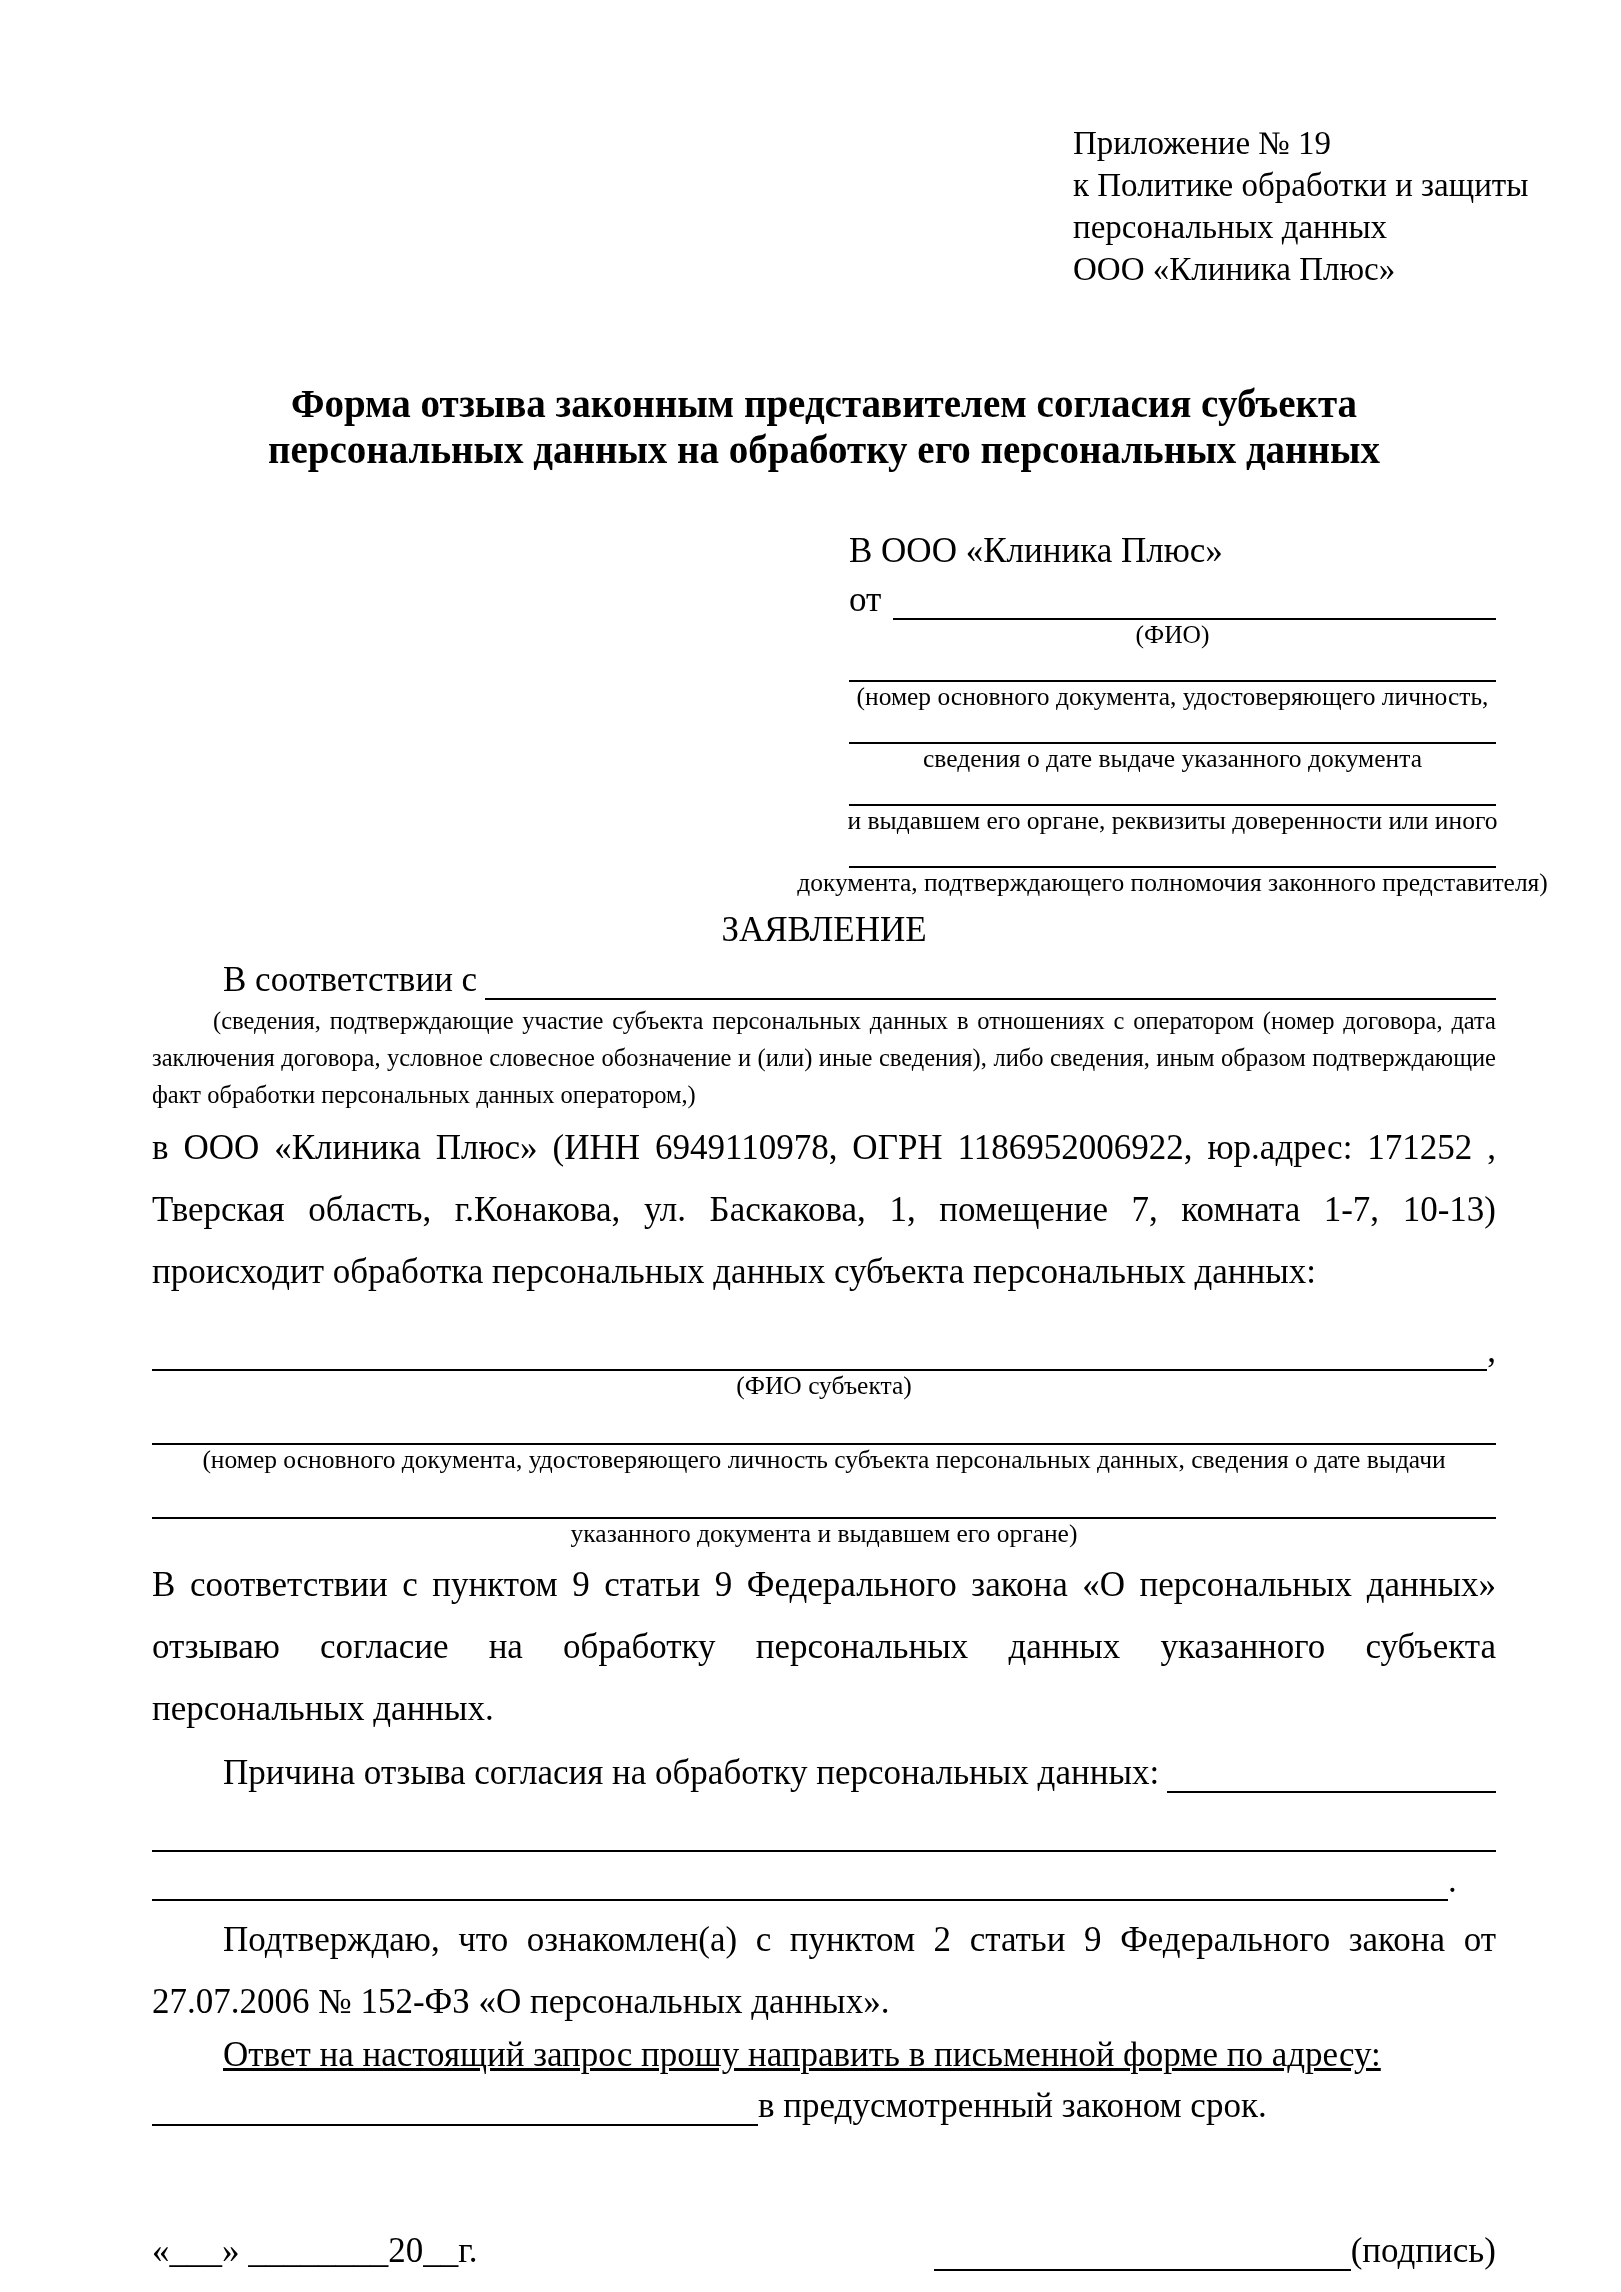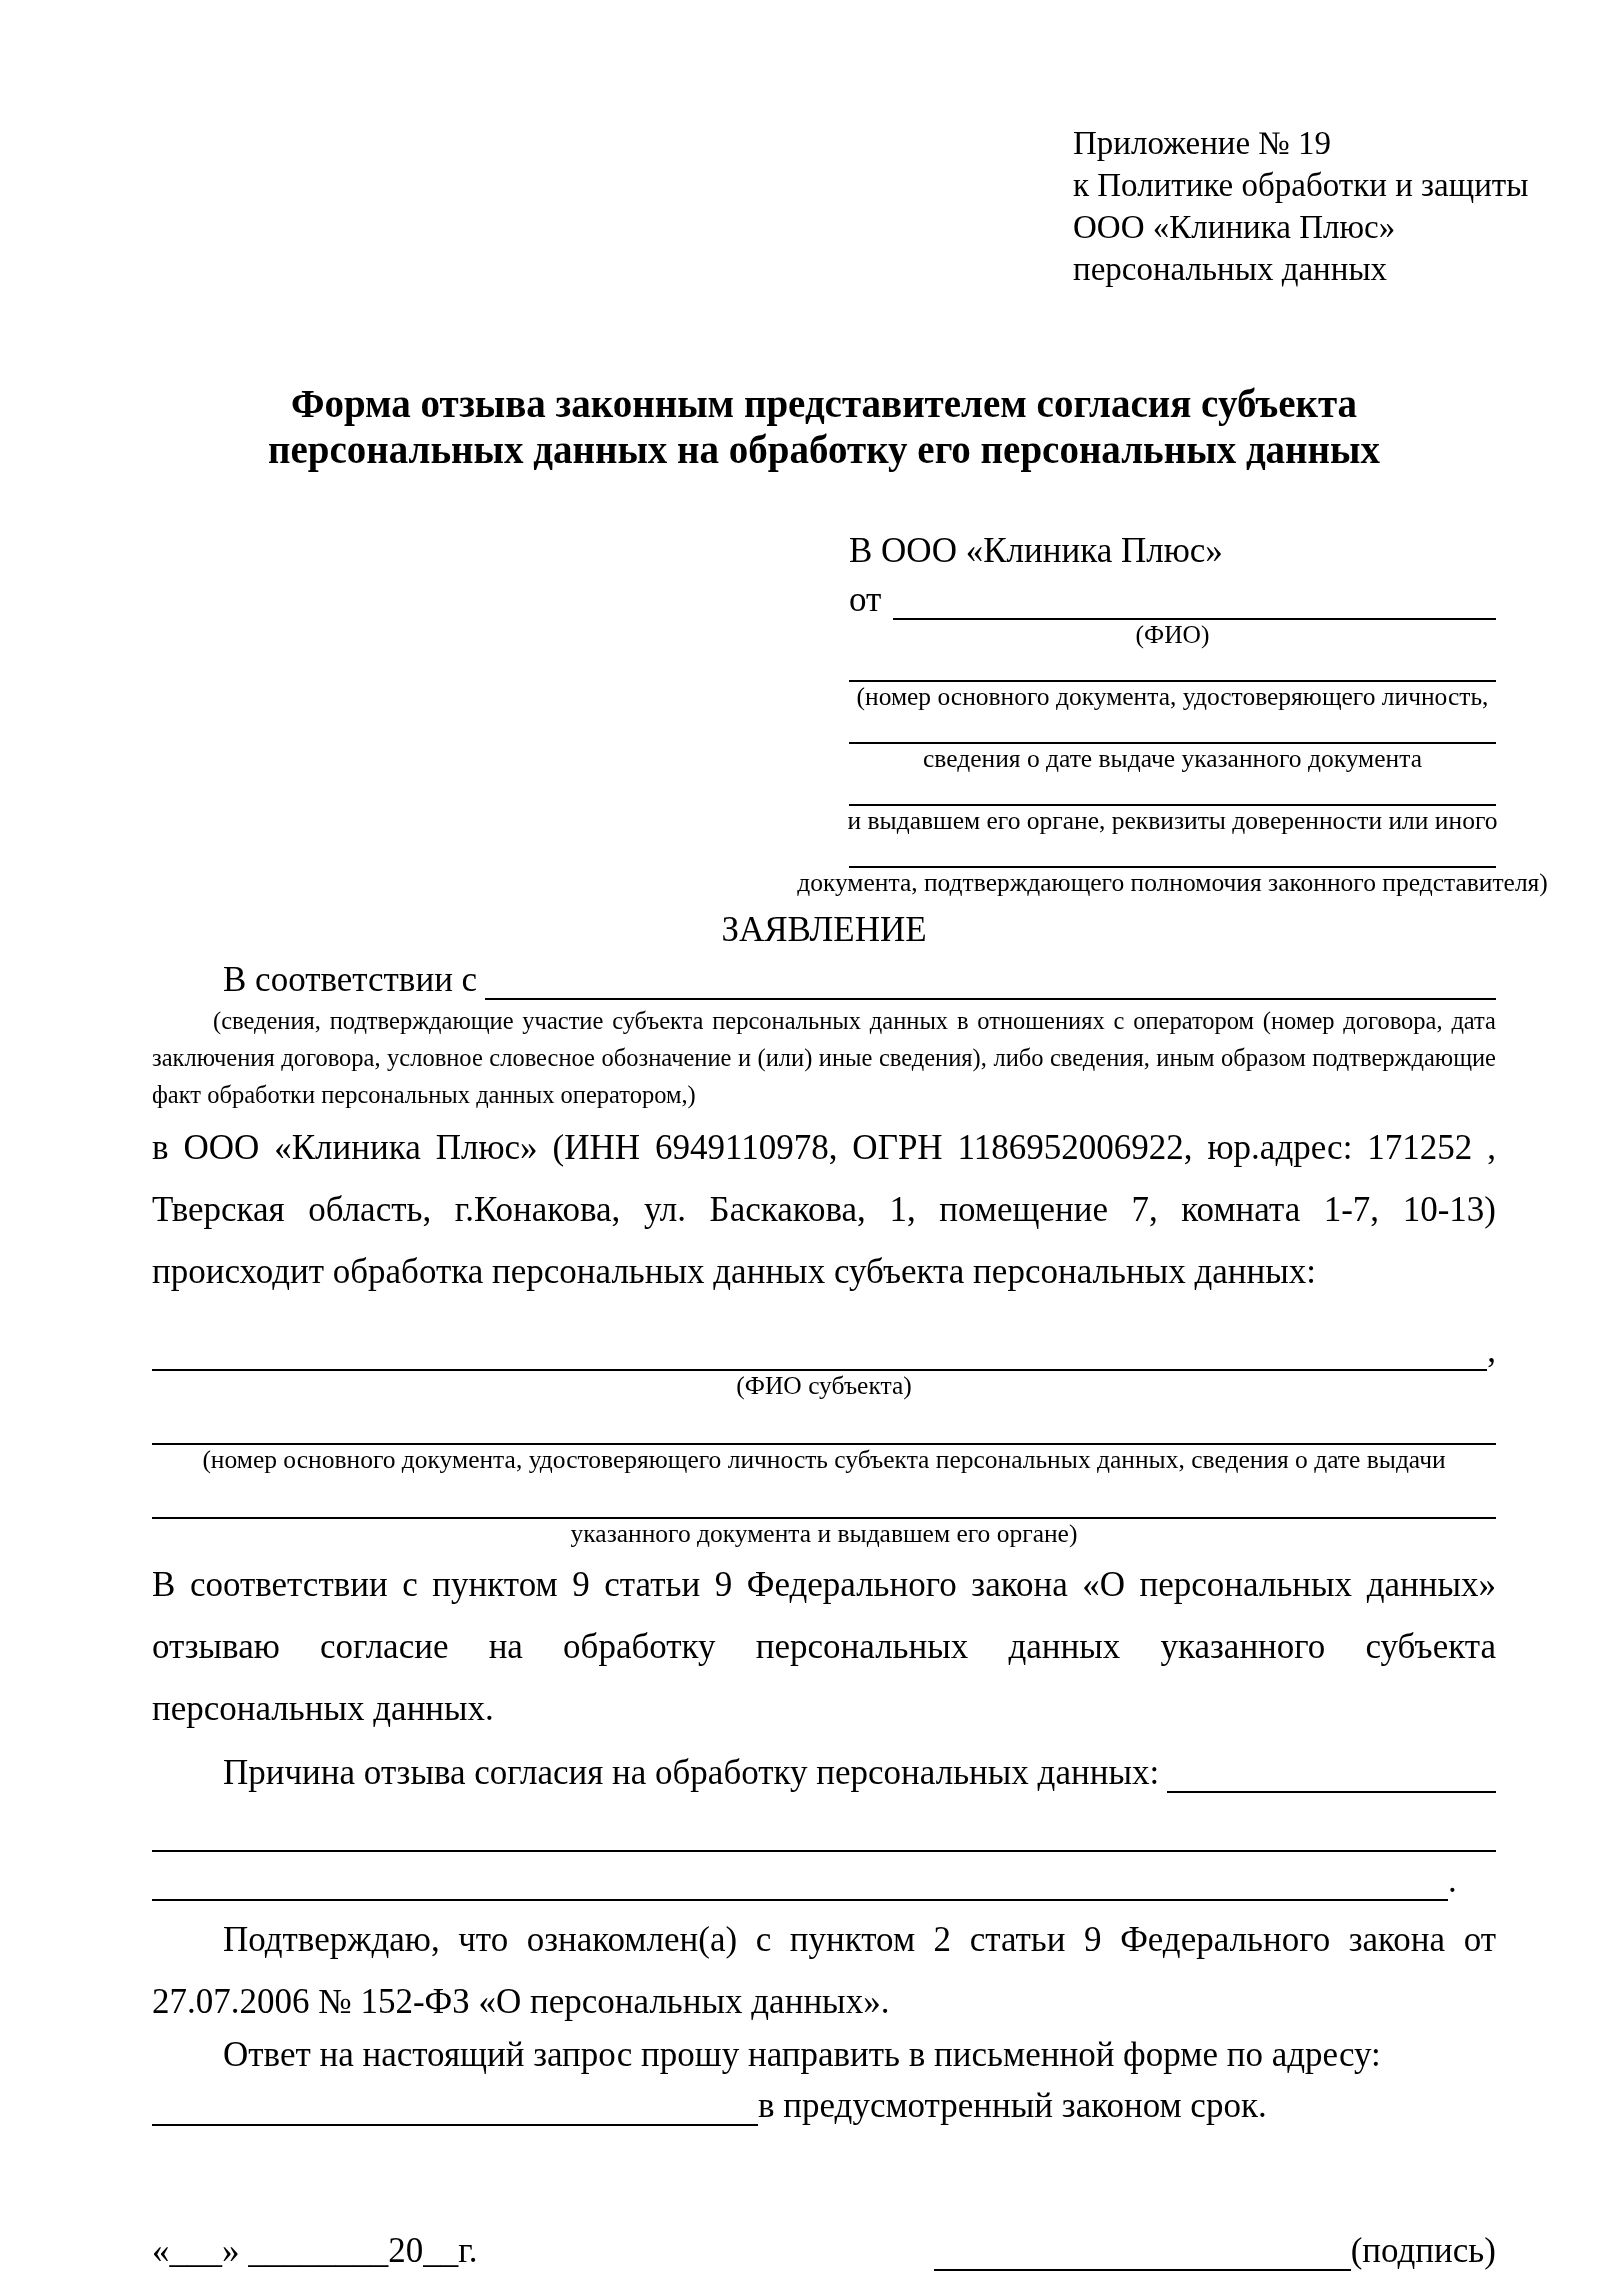--- a/index.html
+++ b/index.html
@@ -41,39 +41,39 @@
   .op-para { margin-top: 3.9px; }
   .subject-row { font-size: 35px; height: 45px; margin-top: 23.5px; }
   .center-caption { font-size: 25.5px; line-height: 29px; text-align: center; }
   .full-line { border-bottom: 2px solid #000; height: 43px; }
   .withdraw-para { margin-top: 5.9px; }
   .reason-row { font-size: 35px; height: 47px; margin-top: 5.9px; }
   .blank1 { border-bottom: 2px solid #000; height: 57px; }
   .blank2-row { font-size: 35px; height: 49px; }
   .blank2-fill { flex: 0 0 1296px; border-bottom: 2px solid #000; }
   .confirm-para { margin-top: 7.8px; text-indent: 71px; }
-  .reply-line1 { font-size: 35px; line-height: 44px; text-indent: 71px; text-align: justify; }
+  .reply-line1 { font-size: 35px; line-height: 44px; text-indent: 71px; text-align: justify; text-decoration: underline; }
   .reply-row { font-size: 35px; height: 49px; }
   .reply-fill { flex: 0 0 606px; border-bottom: 2px solid #000; }
 
   
   .footer-row { display: flex; justify-content: space-between; align-items: flex-end; margin-top: 104px; font-size: 35px; }
   .sig-group { display: flex; align-items: flex-end; }
   .sig-fill { width: 417px; border-bottom: 2px solid #000; height: 39px; }
 </style>
 </head>
 <body>
 
 <div class="page">
 
   <div class="appendix">
     <div>Приложение № 19</div>
     <div>к Политике обработки и защиты</div>
+    <div>персональных данных</div>
     <div>ООО «Клиника Плюс»</div>
-    <div>персональных данных</div>
   </div>
 
   <div class="doc-title">
     <div>Форма отзыва законным представителем согласия субъекта</div>
     <div>персональных данных на обработку его персональных данных</div>
   </div>
 
   <div class="addressee">
     <div class="addr-to">В ООО «Клиника Плюс»</div>
     <div class="flexrow from-row">

